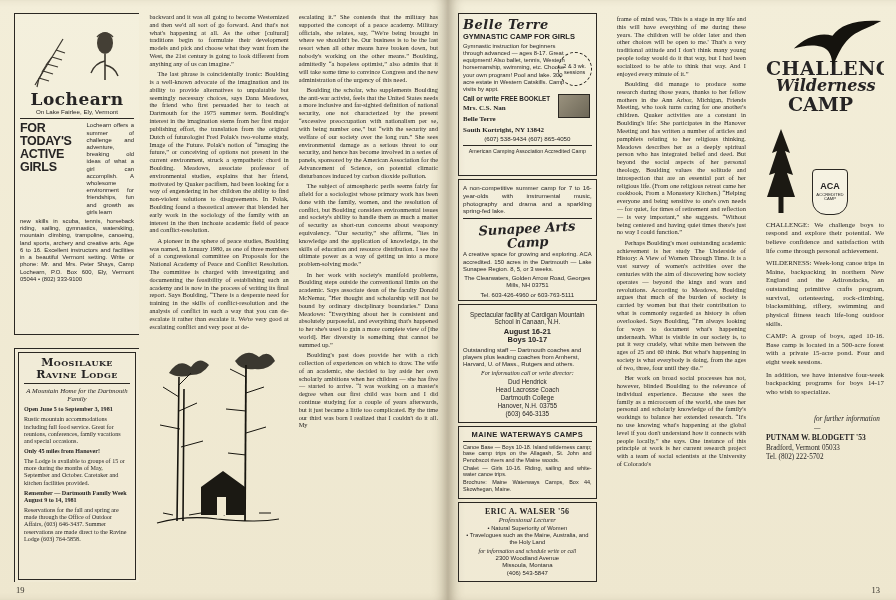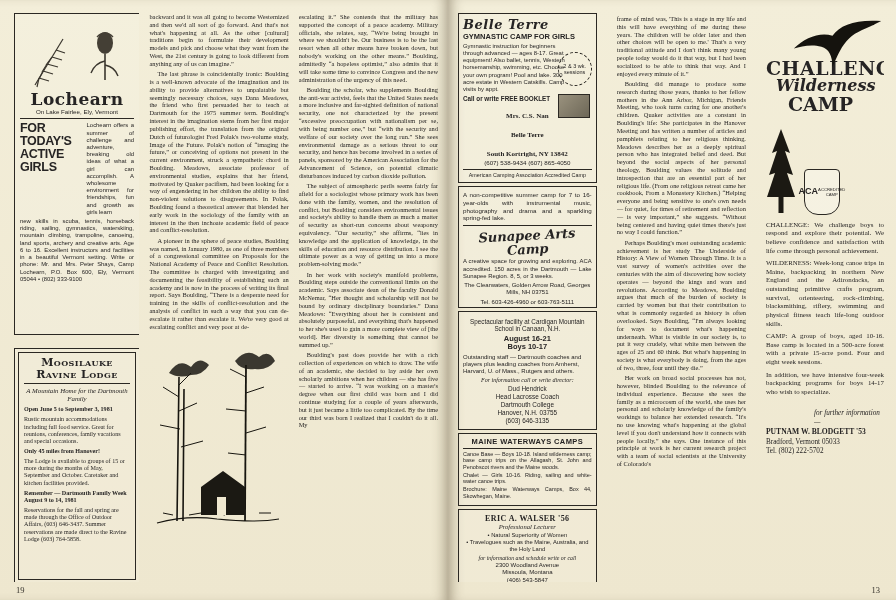--- a/index.html
+++ b/index.html
@@ -39,21 +39,21 @@
   
   .adstack{width:148px;display:flex;flex-direction:column;gap:3px;}
   .adstack .ad-box{padding:4px;}
   .bt{height:186px;position:relative;}
   .bt-logo{font:bold italic 13px/1 "DejaVu Serif",serif;letter-spacing:.5px;}
   .bt-title{font:bold 7.5px/1.1 "Liberation Sans",sans-serif;margin:2px 0 2px;}
   .bt-body{font:5.9px/1.2 "Liberation Sans",sans-serif;text-align:left;margin:0;width:104px;}
   .bt-burst{position:absolute;right:4px;top:38px;width:34px;height:34px;border:1px dashed #2b2823;border-radius:50%;display:flex;align-items:center;justify-content:center;text-align:center;font:5.5px/1.1 "Liberation Sans",sans-serif;padding:2px;box-sizing:border-box;}
   .bt-photo{position:absolute;right:6px;top:80px;width:30px;height:22px;background:linear-gradient(135deg,#9a927e,#6d6757);border:1px solid #2b2823;}
   .bt-cta{font:bold 6.3px/1.2 "Liberation Sans",sans-serif;margin-top:2px;}
-  .bt-contact{font:bold 7px/1.25 "Liberation Serif",serif;text-align:center;margin-top:10px;}
+  .bt-contact{font:bold 7px/1.25 "Liberation Serif",serif;margin-top:2px;}
   .bt-phones{font:6.2px/1.3 "Liberation Sans",sans-serif;text-align:center;}
   .bt-footer{font:5.4px/1.2 "Liberation Sans",sans-serif;text-align:center;border-top:1px solid #2b2823;margin-top:2px;padding-top:2px;}
   .sun{height:122px;}
   .sun-intro{font:6.2px/1.25 "Liberation Sans",sans-serif;border-bottom:1px solid #2b2823;padding-bottom:3px;margin:0 0 3px;text-align:justify;}
   .sun-logo{font:bold italic 13px/1.05 "DejaVu Serif",serif;text-align:center;transform:rotate(-3deg);margin:2px 0;}
   .sun-body{font:5.9px/1.2 "Liberation Sans",sans-serif;margin:2px 0 0;text-align:justify;}
   .sun-contact{font:6px/1.25 "Liberation Sans",sans-serif;text-align:center;margin-top:2px;}
   .card{height:124px;text-align:center;}
   .card-title{font:bold 8.5px/1.1 "Liberation Serif",serif;letter-spacing:.3px;}
   .card-sub{font:6.3px/1.15 "Liberation Sans",sans-serif;margin:2px 0;}
@@ -71,25 +71,25 @@
   .walser ul{margin:1px 0;padding:0;}
   .walser-info{font:italic 5.8px/1.2 "Liberation Serif",serif;}
   .walser-addr{font:6px/1.25 "Liberation Sans",sans-serif;}
   
   .chal{width:126px;position:relative;font-family:"Liberation Serif",serif;color:#262424;}
   .chal-eagle{position:absolute;right:0;top:2px;}
   .chal-title1{font:bold 19px/1 "DejaVu Serif",serif;letter-spacing:.5px;margin-top:46px;}
   .chal-title2{font:bold italic 16px/1.05 "DejaVu Serif",serif;margin-left:10px;}
   .chal-title3{font:bold 19px/1.05 "DejaVu Serif",serif;margin-left:22px;}
   .chal-mid{display:flex;align-items:flex-end;gap:8px;margin:8px 0 6px;height:92px;}
-  .chal-badge{width:34px;height:44px;border:1.5px solid #2b2823;border-radius:4px 4px 14px 14px;display:flex;flex-direction:row;align-items:center;justify-content:center;background:rgba(255,255,255,.3);}
+  .chal-badge{width:34px;height:44px;border:1.5px solid #2b2823;border-radius:4px 4px 14px 14px;display:flex;flex-direction:column;align-items:center;justify-content:center;background:rgba(255,255,255,.3);margin-left:8px;}
   .chal-badge .b1{font:bold 9px/1 "Liberation Sans",sans-serif;}
   .chal-badge .b2{font:4.2px/1.1 "Liberation Sans",sans-serif;text-align:center;margin-top:2px;}
   .chal p{font:6.9px/1.25 "Liberation Serif",serif;text-align:justify;margin:0 0 4px;}
-  .chal-info{font:italic 7.2px/1.3 "Liberation Serif",serif;margin-top:12px;padding-left:48px;}
+  .chal-info{font:italic 7.2px/1.3 "Liberation Serif",serif;margin-top:18px;padding-left:48px;}
   .chal-c1{font:bold 7.6px/1.35 "Liberation Serif",serif;}
   .chal-c2,.chal-c3{font:7.2px/1.35 "Liberation Serif",serif;}
   .pageno{position:absolute;bottom:6px;font:8.5px/1 "Liberation Serif",serif;color:#33302a;}
   .pageno.l{left:16px;}
   .pageno.r{right:16px;}
   svg{display:block;}
 </style>
 </head>
 <body>
 

